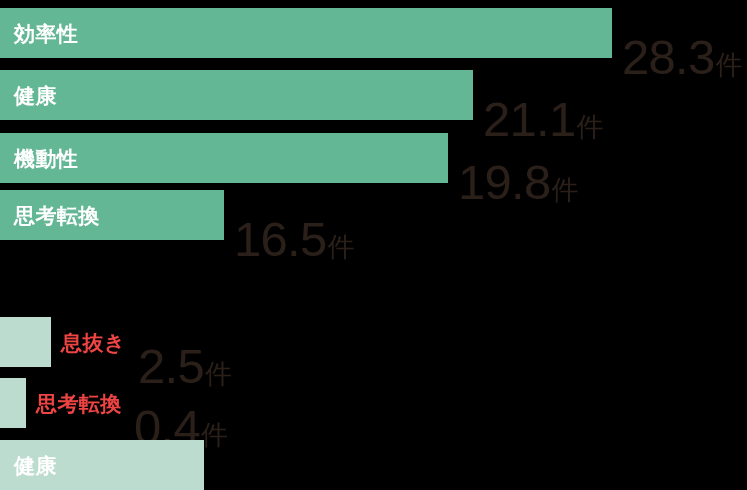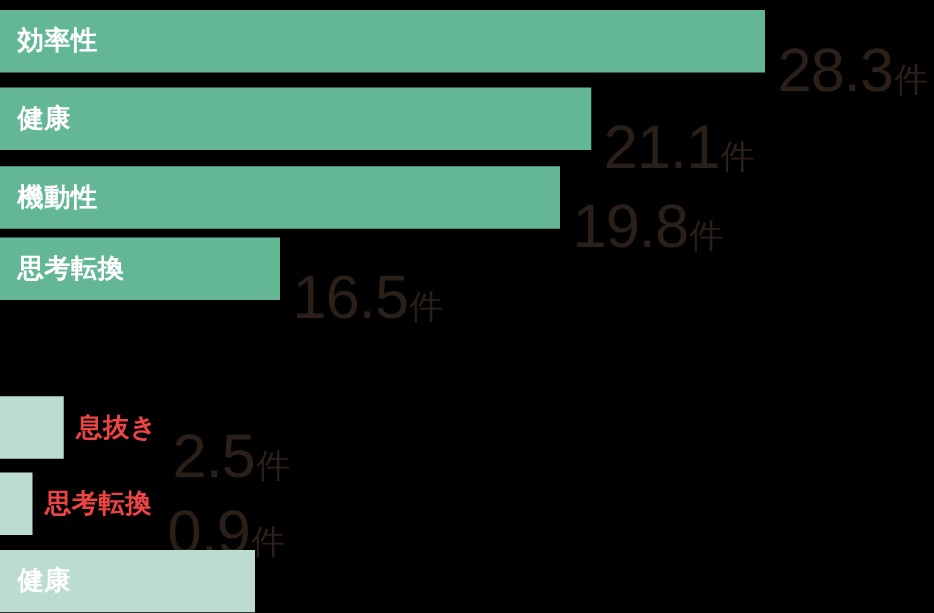--- a/index.html
+++ b/index.html
@@ -113,19 +113,19 @@
       <div class="value" style="left: 234px;"><span class="num">16.5</span><span class="unit">件</span></div>
     </div>
     <div class="bar-row" style="top: 317px;">
       <div class="bar light" style="width: 51px;"></div>
       <div class="label-out" style="left: 61px;">息抜き</div>
       <div class="value" style="left: 138px; text-align: right;"><span class="num">2.5</span><span class="unit">件</span></div>
     </div>
     <div class="bar-row" style="top: 378px;">
       <div class="bar light" style="width: 26px;"></div>
       <div class="label-out" style="left: 36px;">思考転換</div>
-      <div class="value" style="left: 134px;"><span class="num">0.9</span><span class="unit">件</span></div>
+      <div class="value" style="left: 134px;"><span class="num">0.4</span><span class="unit">件</span></div>
     </div>
     <div class="bar-row" style="top: 440px;">
       <div class="bar light" style="width: 204px;"></div>
       <div class="label-in">健康</div>
     </div>
   </div>
 
 </body></html>

